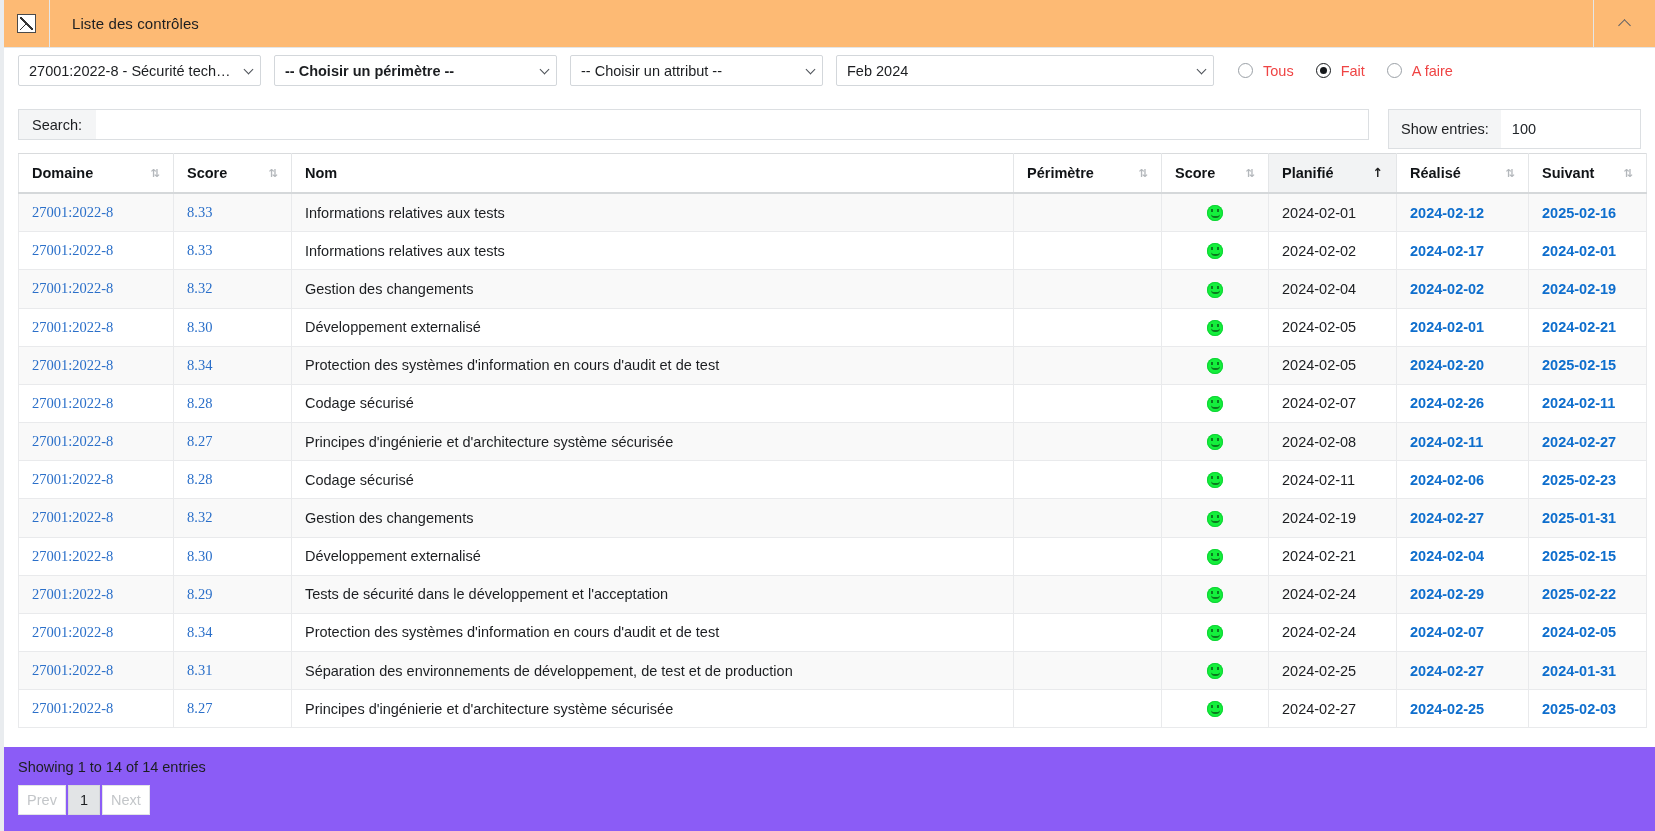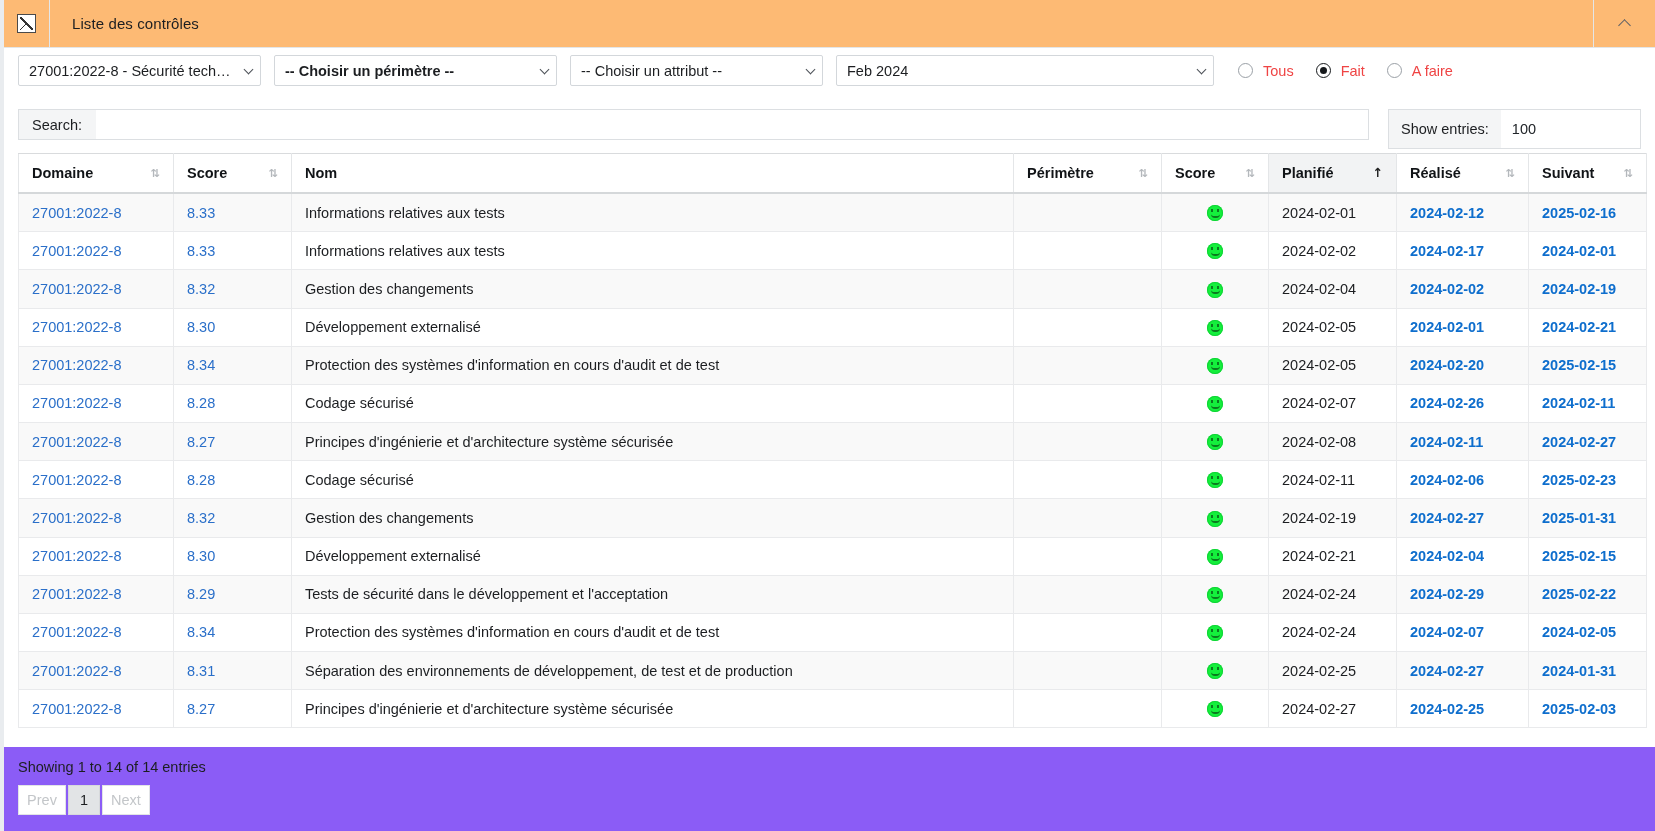--- a/index.html
+++ b/index.html
@@ -245,20 +245,21 @@
     white-space: nowrap;
     text-overflow: ellipsis;
   }
   tr.odd td { background: #f9f9f9; }
   tr.even td { background: #ffffff; }
   td.c-score { text-align: center; padding: 6px 13px; }
   a.lnk {
     color: #2a6fc9;
     text-decoration: none;
     cursor: pointer;
+    font-family: Liberation Serif, serif;
   }
   a.lnk-b {
     color: #0e6ecd;
     font-weight: bold;
     text-decoration: none;
     cursor: pointer;
   }
   
   .smiley {
     width: 16px; height: 16px;

